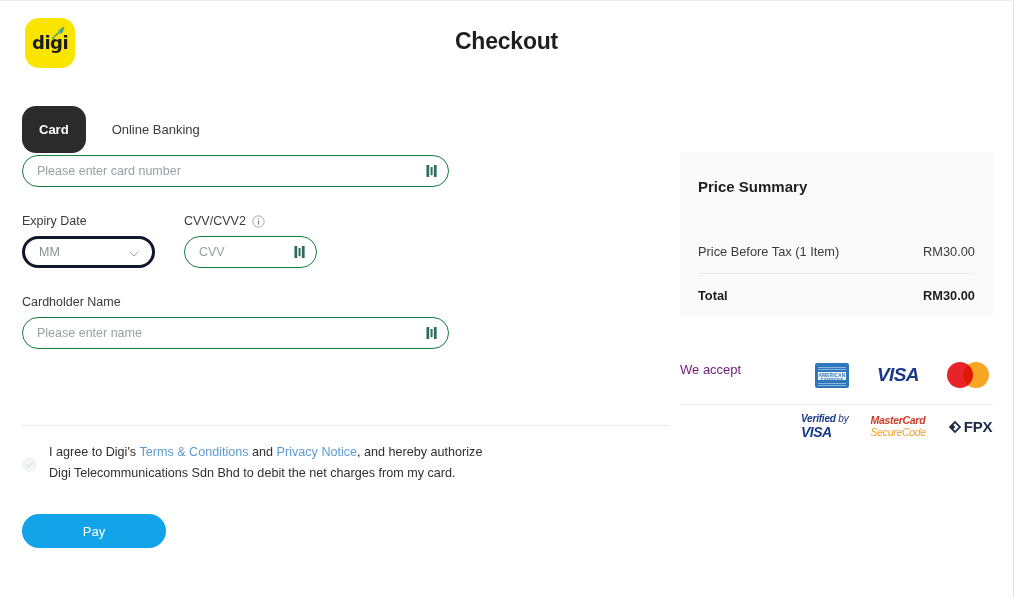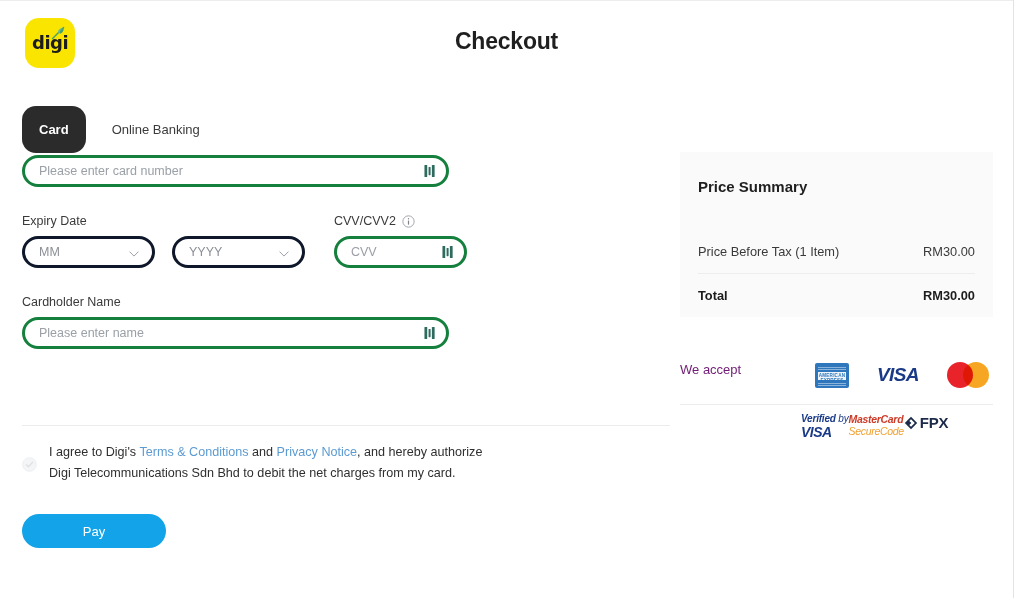--- a/index.html
+++ b/index.html
@@ -122,21 +122,21 @@
     display: block;
   }
   .label-row {
     display: flex;
     align-items: center;
     gap: 6px;
   }
   .input-shell {
     position: relative;
     height: 32px;
-    border: 3px solid #15803d;
+    border: 1px solid #15803d;
     border-radius: 16px;
     background: #ffffff;
     display: flex;
     align-items: center;
     padding: 0 14px;
   }
   .input-shell input {
     border: none;
     outline: none;
     background: transparent;
@@ -371,21 +371,22 @@
     top: 404px;
     width: 313px;
     height: 44px;
     border-top: 1px solid #ededed;
   }
   .badges-inner {
     position: absolute;
     left: 121px;
     top: 9px;
     display: flex;
-    align-items: flex-start;
+    align-items: center;
+    gap: 22px;
   }
   .vbv {
     line-height: 1.0;
     text-align: left;
   }
   .vbv-top {
     font-size: 10px;
     font-weight: 700;
     font-style: italic;
     color: #1a3a87;
@@ -471,29 +472,20 @@
         <div style="width:133px;">
           <label class="field-label">Expiry Date</label>
           <div class="sel-shell">
             <span>MM</span>
             <svg class="chev" viewBox="0 0 12 7">
               <path d="M1 1 L6 6 L11 1" stroke="#9aa0a6" stroke-width="1.2" fill="none" stroke-linecap="round"></path>
             </svg>
           </div>
         </div>
 
-        <div style="width:133px;">
-          <label class="field-label" style="visibility:hidden;">.</label>
-          <div class="sel-shell">
-            <span>YYYY</span>
-            <svg class="chev" viewBox="0 0 12 7">
-              <path d="M1 1 L6 6 L11 1" stroke="#9aa0a6" stroke-width="1.2" fill="none" stroke-linecap="round"></path>
-            </svg>
-          </div>
-        </div>
 
         <div style="width:133px; margin-left:12px;">
           <div class="label-row" style="margin-bottom:8px;">
             <span class="field-label" style="margin-bottom:0;">CVV/CVV2</span>
             <svg class="info-icon" viewBox="0 0 14 14">
               <circle cx="7" cy="7" r="6.1" stroke="#9aa0a6" stroke-width="1" fill="none"></circle>
               <circle cx="7" cy="4.1" r="0.75" fill="#7d8388"></circle>
               <rect x="6.35" y="5.8" width="1.3" height="4.6" rx="0.5" fill="#7d8388"></rect>
             </svg>
           </div>

